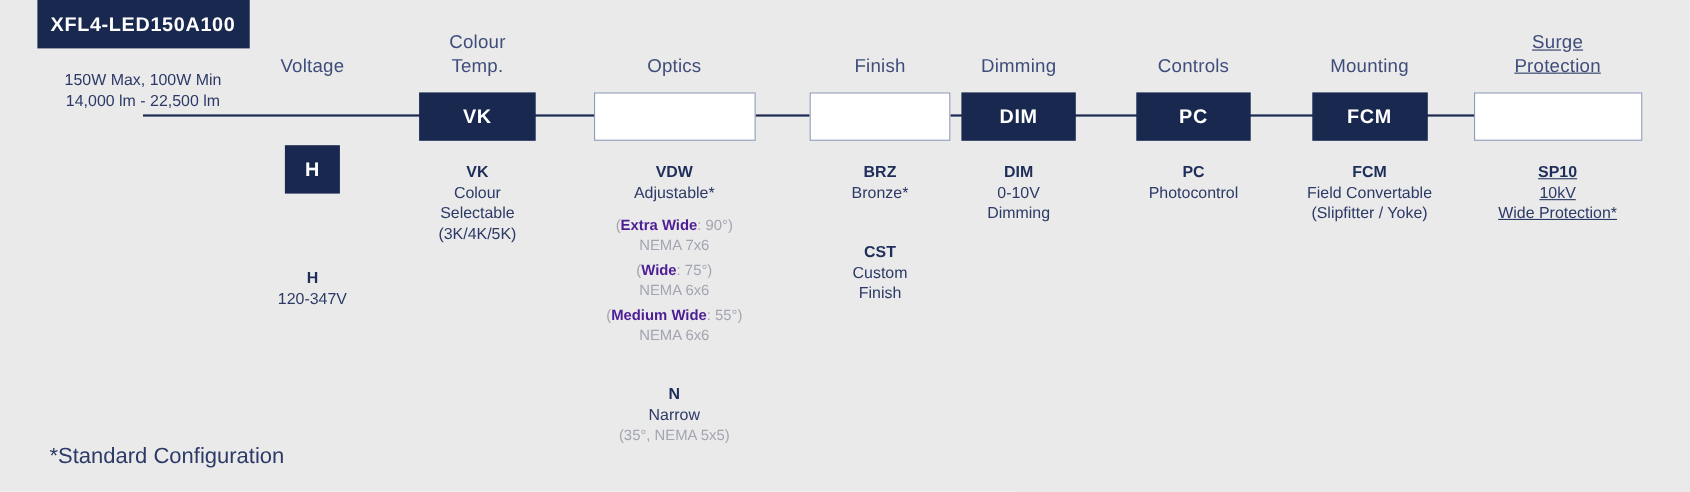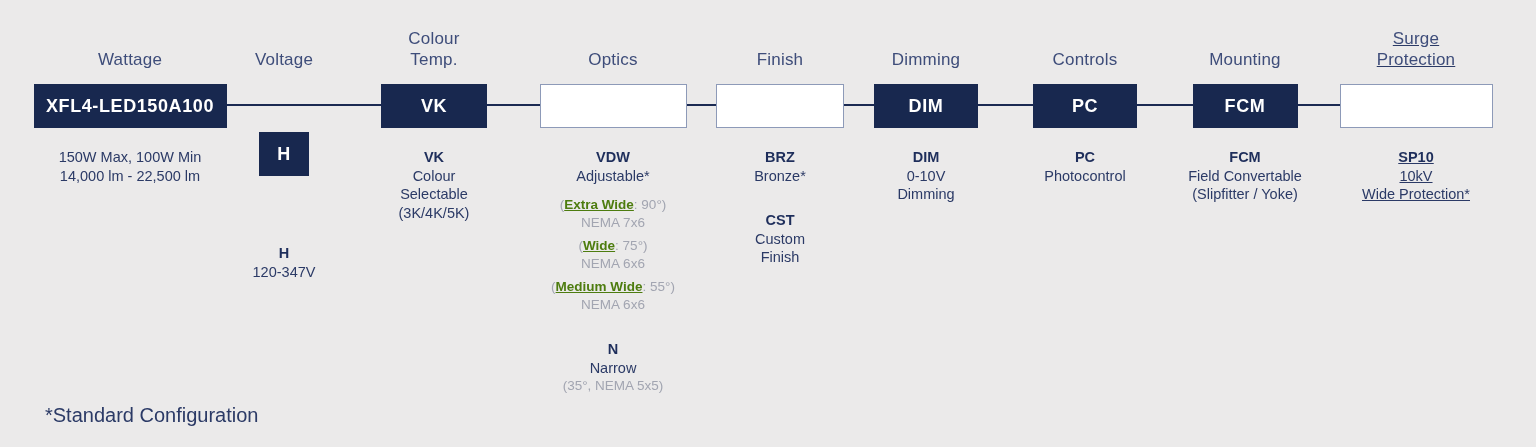--- a/index.html
+++ b/index.html
@@ -33,54 +33,49 @@
     background:#18284f;color:#ffffff;font-weight:bold;
     font-size:18px;letter-spacing:0.6px;
   }
   .code-box.empty{
     background:#ffffff;border:1.5px solid #8d9ab8;
   }
   .desc{
     margin-top:20px;
     font-size:14.5px;line-height:18.5px;color:#2b3a66;
   }
-  .grp + .grp{margin-top:26px;}
+  .grp + .grp{margin-top:36px;}
   .grp-n{margin-top:22px;}
   .code{font-weight:bold;color:#1e2e5b;}
   .muted{color:#a2a5b1;font-size:13.5px;line-height:18px;}
-  .muted b{color:#4d7c0f;text-decoration:underline;}
+  .muted b{color:#4c1d95;}
   .specs{margin-top:11px;}
   .spec + .spec{margin-top:5px;}
   .footnote{
     position:absolute;left:45px;top:404px;
     font-size:20px;color:#2b3a66;
   }
   
   .c1{left:25px;width:210px;}  .b1{width:193px;}
   .c2{left:239px;width:90px;gap:48px;}  .b2{width:50px;}
   .c3{left:379px;width:110px;} .b3{width:106px;}
   .c4{left:518px;width:190px;} .b4{width:147px;}
-  .c5{left:716px;width:128px;} .b5{width:128px;}
+  .c5{left:736px;width:128px;} .b5{width:128px;}
   .c6{left:871px;width:110px;} .b6{width:104px;}
   .c7{left:1025px;width:120px;}.b7{width:104px;}
   .c8{left:1160px;width:170px;align-items:center;}.b8{width:105px;}
   .c9{left:1331px;width:170px;text-decoration:underline;}.b9{width:153px;}
 </style>
 </head>
 <body>
 
 <div class="stage">
   <div class="connector"></div>
 
   <div class="col c1">
-    <div class="col-header">
-      <div>
-          <div>Wattage</div>
-        </div>
-    </div>
     <div class="code-box filled b1">XFL4-LED150A100</div>
     <div class="desc">
       <div>150W Max, 100W Min</div>
       <div>14,000 lm - 22,500 lm</div>
     </div>
   </div>
 
   <div class="col c2">
     <div class="col-header">
       <div>

